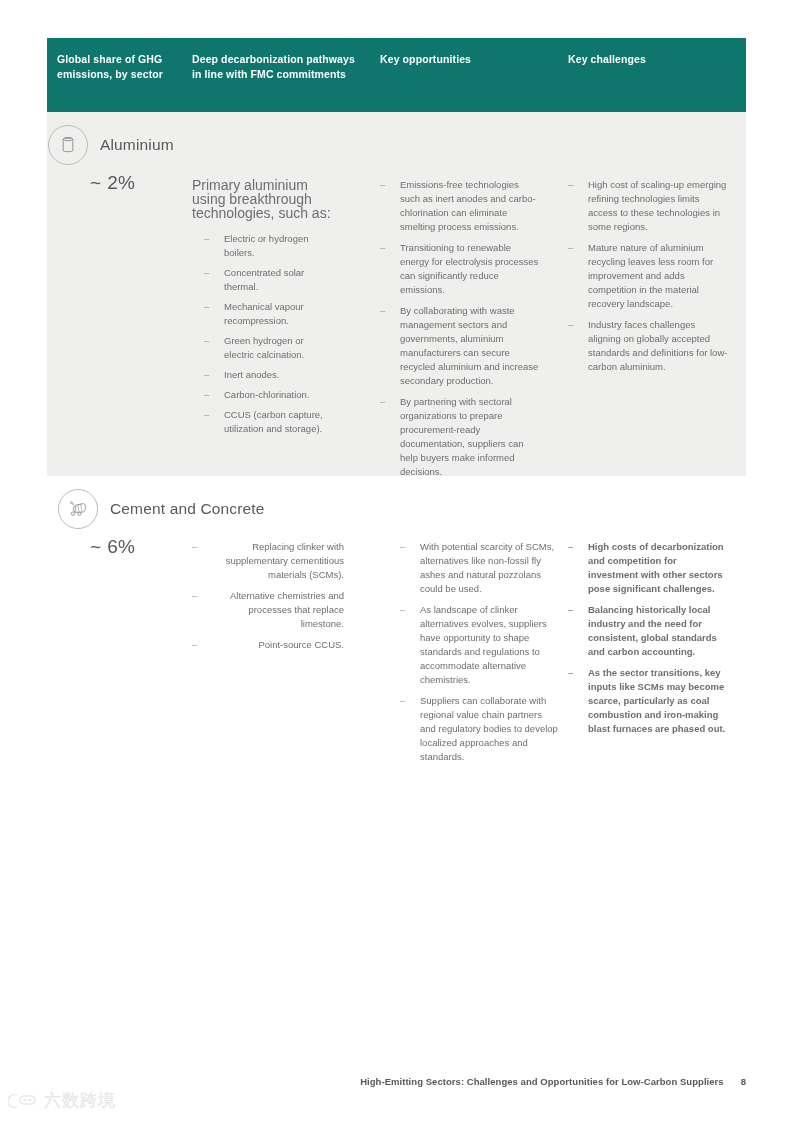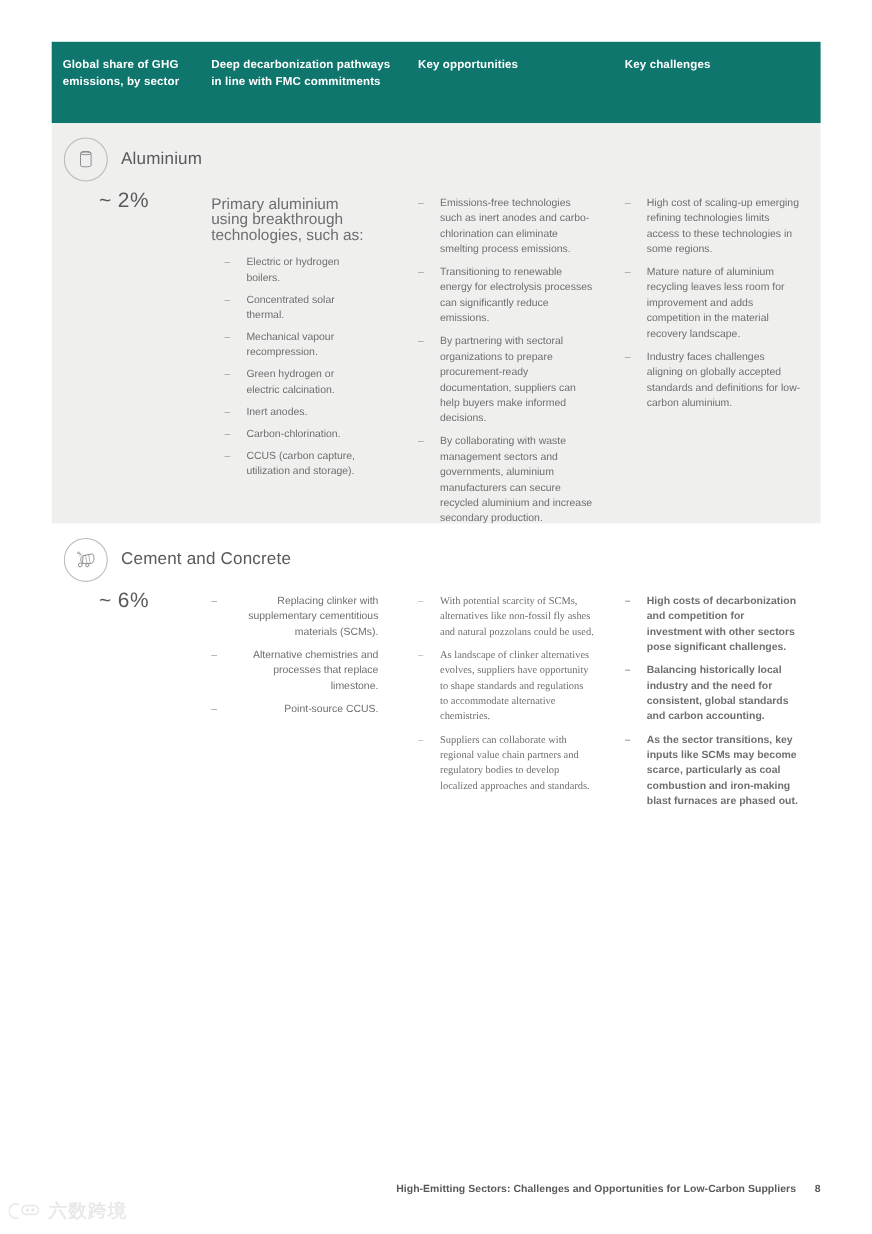--- a/index.html
+++ b/index.html
@@ -194,21 +194,21 @@
 
   <div class="table-head">
     <div class="th th-1">Global share of GHG emissions, by sector</div>
     <div class="th th-2">Deep decarbonization pathways in line with FMC commitments</div>
     <div class="th th-3">Key opportunities</div>
     <div class="th th-4">Key challenges</div>
   </div>
 
   <div class="sector-band shaded band-aluminium"></div>
 
-  <div class="sector-title-row" style="left:58px; top:125px;text-align:right;">
+  <div class="sector-title-row" style="left:48px; top:125px;text-align:right;">
     <div class="sector-icon">
       <svg width="22" height="22" viewBox="0 0 22 22" aria-hidden="true">
         <g fill="none" stroke="#8d8f92" stroke-width="0.9">
           <path d="M6.2 5.2 C6.2 3.9, 15.8 3.9, 15.8 5.2 L15.8 16.6 C15.8 18.0, 6.2 18.0, 6.2 16.6 Z"></path>
           <ellipse cx="11" cy="5.2" rx="4.8" ry="1.5"></ellipse>
           <path d="M7.6 4.2 C7.6 3.5, 14.4 3.5, 14.4 4.2" stroke-width="0.7"></path>
         </g>
       </svg>
     </div>
     <div class="sector-name">Aluminium</div>
@@ -226,22 +226,22 @@
       <li>Inert anodes.</li>
       <li>Carbon-chlorination.</li>
       <li>CCUS (carbon capture, utilization and storage).</li>
     </ul>
   </div>
 
   <div class="col" style="left:380px; top:178px; width:160px;">
     <ul class="dashes">
       <li>Emissions-free technologies such as inert anodes and carbo-chlorination can eliminate smelting process emissions.</li>
       <li>Transitioning to renewable energy for electrolysis processes can significantly reduce emissions.</li>
+      <li>By collaborating with waste management sectors and governments, aluminium manufacturers can secure recycled aluminium and increase secondary production.</li>
       <li>By partnering with sectoral organizations to prepare procurement-ready documentation, suppliers can help buyers make informed decisions.</li>
-      <li>By collaborating with waste management sectors and governments, aluminium manufacturers can secure recycled aluminium and increase secondary production.</li>
     </ul>
   </div>
 
   <div class="col" style="left:568px; top:178px; width:160px;">
     <ul class="dashes">
       <li>High cost of scaling-up emerging refining technologies limits access to these technologies in some regions.</li>
       <li>Mature nature of aluminium recycling leaves less room for improvement and adds competition in the material recovery landscape.</li>
       <li>Industry faces challenges aligning on globally accepted standards and definitions for low-carbon aluminium.</li>
     </ul>
   </div>
@@ -268,21 +268,21 @@
   <div class="col col-share" style="left:90px; top:540px;">~ 6%</div>
 
   <div class="col" style="left:192px; top:540px; width:152px;text-align:right;">
     <ul class="dashes">
       <li>Replacing clinker with supplementary cementitious materials (SCMs).</li>
       <li>Alternative chemistries and processes that replace limestone.</li>
       <li>Point-source CCUS.</li>
     </ul>
   </div>
 
-  <div class="col" style="left:380px; top:540px; width:160px;font-family:Liberation Serif, serif;">
+  <div class="col" style="left:400px; top:540px; width:160px;">
     <ul class="dashes">
       <li>With potential scarcity of SCMs, alternatives like non-fossil fly ashes and natural pozzolans could be used.</li>
       <li>As landscape of clinker alternatives evolves, suppliers have opportunity to shape standards and regulations to accommodate alternative chemistries.</li>
       <li>Suppliers can collaborate with regional value chain partners and regulatory bodies to develop localized approaches and standards.</li>
     </ul>
   </div>
 
   <div class="col" style="left:568px; top:540px; width:160px;font-weight:bold;">
     <ul class="dashes">
       <li>High costs of decarbonization and competition for investment with other sectors pose significant challenges.</li>

